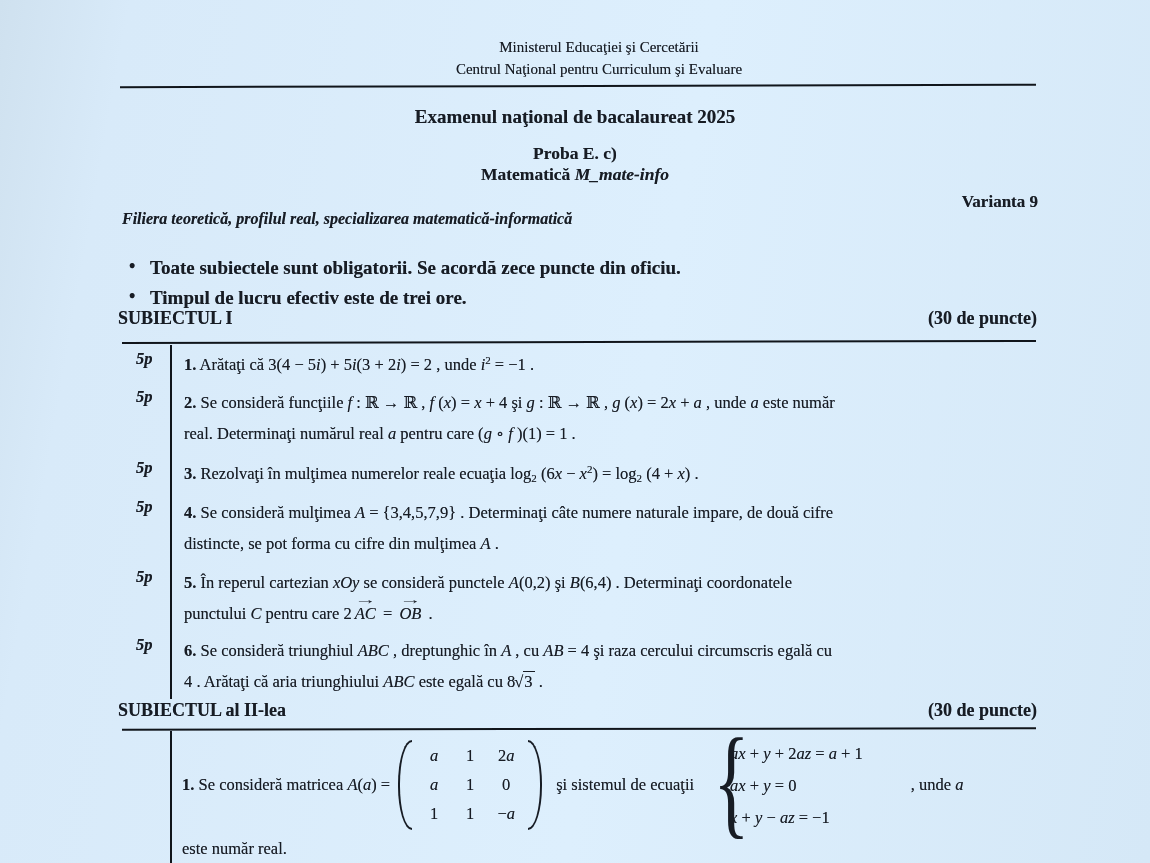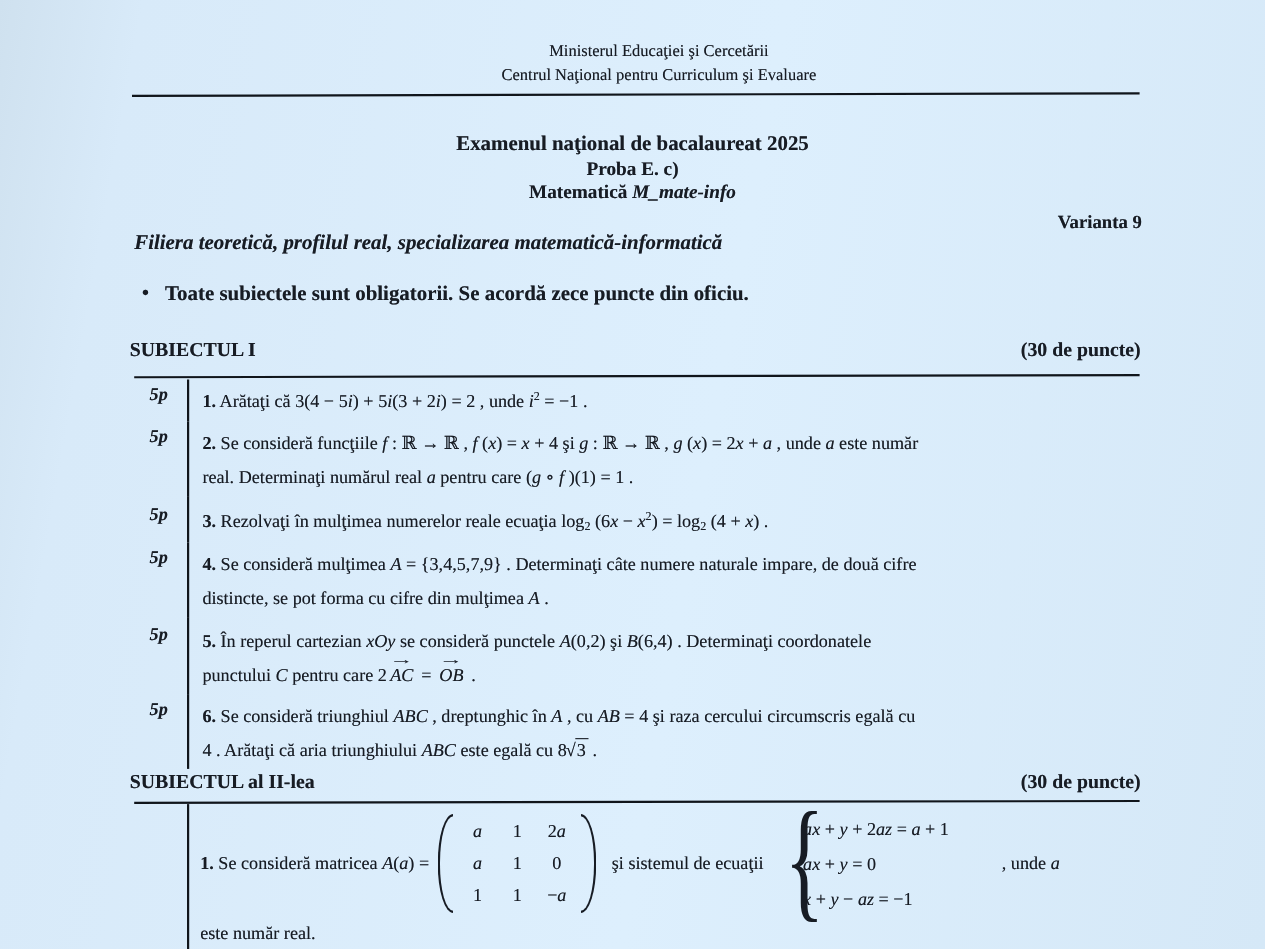--- a/index.html
+++ b/index.html
@@ -8,26 +8,26 @@
     width:1150px;height:863px;
     overflow:hidden;
     background:linear-gradient(100deg,#cfe1ef 0%,#d8eaf9 10%,#ddeffd 55%,#d5e8f7 100%);
     font-family:"Liberation Serif","DejaVu Serif",serif;
     color:#171c24;
     text-shadow:0 0 .5px rgba(23,28,36,.55);
   }
   .org{position:absolute;top:36px;left:0;right:0;text-align:center;font-size:15px;line-height:22px;padding-left:48px;}
   .rule{position:absolute;height:2px;background:#10151b;}
   .rule-top{top:85px;left:120px;width:916px;transform:rotate(-.15deg);}
-  .examtitle{position:absolute;top:120px;left:0;right:0;text-align:center;font-size:19px;font-weight:700;margin:0;}
+  .examtitle{position:absolute;top:106px;left:0;right:0;text-align:center;font-size:19px;font-weight:700;margin:0;}
   .proba{position:absolute;top:143px;left:0;right:0;text-align:center;font-size:17.5px;font-weight:700;}
   .subjline{position:absolute;top:164px;left:0;right:0;text-align:center;font-size:17.5px;font-weight:700;}
   .subjline .em{font-style:italic;}
   .varianta{position:absolute;top:192px;right:112px;font-size:17px;font-weight:700;}
-  .filiera{position:absolute;left:122px;font-weight:700;font-style:italic;font-size:19px;}
+  .filiera{position:absolute;left:122px;font-weight:700;font-style:italic;font-size:16px;}
   .f1{top:210px;}
   .f2{top:232px;}
   .notes{position:absolute;left:122px;top:256px;margin:0;padding:0;list-style:none;font-weight:700;font-size:19px;}
   .notes li{margin:0 0 7px 0;padding-left:28px;position:relative;line-height:23px;}
   .notes li::before{content:"\2022";position:absolute;left:7px;top:-1px;font-size:18px;}
   .sechead{position:absolute;left:118px;right:113px;display:flex;justify-content:space-between;font-weight:700;font-size:18px;}
   .s1{top:308px;font-family:Liberation Serif, serif;}
   .s2{top:700px;}
   .rule-s1{top:341px;left:122px;width:914px;transform:rotate(-.12deg);}
   .rule-s2{top:728px;left:122px;width:914px;transform:rotate(-.1deg);}
@@ -79,20 +79,21 @@
   <div class="proba">Proba E. c)</div>
   <div class="subjline">
     <span>Matematică </span><span class="em">M_mate-info</span>
   </div>
   <div class="varianta">Varianta 9</div>
 
   <div class="filiera f1">Filiera teoretică, profilul real, specializarea matematică-informatică</div>
 
   <ul class="notes">
     <li>Toate subiectele sunt obligatorii. Se acordă zece puncte din oficiu.</li>
+    <li>Timpul de lucru efectiv este de trei ore.</li>
   </ul>
 
   <div class="sechead s1">
     <span>SUBIECTUL I</span>
     <span>(30 de puncte)</span>
   </div>
   <div class="rule rule-s1"></div>
 
   <div class="items">
     <div class="row r1">

